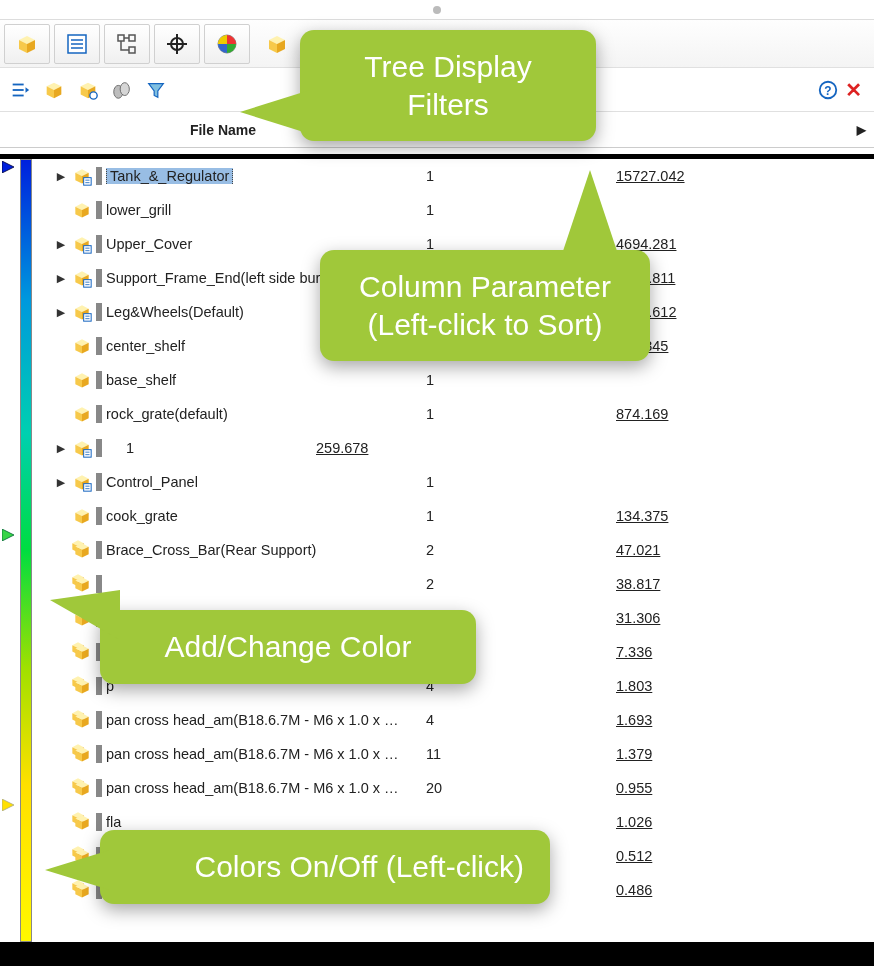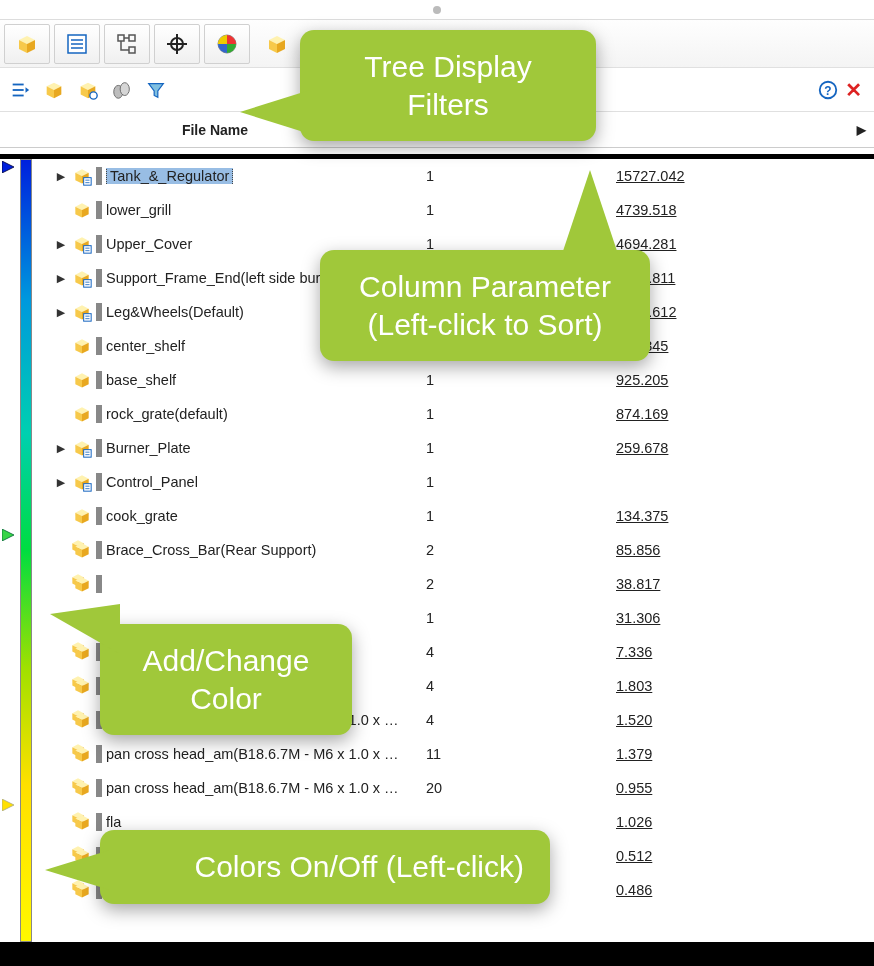--- a/index.html
+++ b/index.html
@@ -64,20 +64,21 @@
   .help-close { display:flex; align-items:center; gap:6px; padding-right:8px;}
   .help-icon { width:22px;height:22px;display:flex;align-items:center;justify-content:center;cursor:pointer;}
   .close-x { color:#d22; font-size:20px; font-weight:bold; cursor:pointer;}
   .columns-header {
     height: 36px;
     display: flex;
     align-items: center;
     border-bottom: 1px solid #ccc;
     font-weight: 600;
     position: relative;
+    padding-left: 8px;
   }
   .col-filename {
     flex: 0 0 430px;
     text-align: center;
     cursor: pointer;
   }
   .col-mass {
     flex: 1;
     text-align: left;
     cursor: pointer;
@@ -354,21 +355,20 @@
         <span class="icon-slot">
           <svg class="box-asm" viewBox="0 0 24 24" width="20" height="20">
             <path class="f3" d="M4 8 L12 4 L20 8 L12 12 Z"></path>
             <path class="f1" d="M4 8 L12 12 L12 21 L4 17 Z"></path>
             <path class="f2" d="M20 8 L12 12 L12 21 L20 17 Z"></path>
           </svg>
         </span>
         <span class="tick"></span>
         <span class="name">l<span class="underline">ower_grill</span></span>
         <span class="count">1</span>
-        <span class="mass">4739.518</span>
       </div>
       <div class="row">
         <span class="indent"></span>
         <span class="expander">▶</span>
         <span class="icon-slot">
           <svg class="box-asm" viewBox="0 0 24 24" width="20" height="20">
             <path class="f3" d="M4 8 L12 4 L20 8 L12 12 Z"></path>
             <path class="f1" d="M4 8 L12 12 L12 21 L4 17 Z"></path>
             <path class="f2" d="M20 8 L12 12 L12 21 L20 17 Z"></path>
             <rect x="14" y="14" width="9" height="9" fill="#fff" stroke="#1565c0" stroke-width="1.2"></rect>
@@ -438,21 +438,20 @@
         <span class="icon-slot">
           <svg class="box-asm" viewBox="0 0 24 24" width="20" height="20">
             <path class="f3" d="M4 8 L12 4 L20 8 L12 12 Z"></path>
             <path class="f1" d="M4 8 L12 12 L12 21 L4 17 Z"></path>
             <path class="f2" d="M20 8 L12 12 L12 21 L20 17 Z"></path>
           </svg>
         </span>
         <span class="tick"></span>
         <span class="name">b<span class="underline">ase_shelf</span></span>
         <span class="count">1</span>
-        <span class="mass">925.205</span>
       </div>
       <div class="row">
         <span class="indent"></span>
         <span class="expander"></span>
         <span class="icon-slot">
           <svg class="box-asm" viewBox="0 0 24 24" width="20" height="20">
             <path class="f3" d="M4 8 L12 4 L20 8 L12 12 Z"></path>
             <path class="f1" d="M4 8 L12 12 L12 21 L4 17 Z"></path>
             <path class="f2" d="M20 8 L12 12 L12 21 L20 17 Z"></path>
           </svg>
@@ -469,21 +468,20 @@
           <svg class="box-asm" viewBox="0 0 24 24" width="20" height="20">
             <path class="f3" d="M4 8 L12 4 L20 8 L12 12 Z"></path>
             <path class="f1" d="M4 8 L12 12 L12 21 L4 17 Z"></path>
             <path class="f2" d="M20 8 L12 12 L12 21 L20 17 Z"></path>
             <rect x="14" y="14" width="9" height="9" fill="#fff" stroke="#1565c0" stroke-width="1.2"></rect>
             <line x1="16" y1="17" x2="21" y2="17" stroke="#1565c0"></line>
             <line x1="16" y1="20" x2="21" y2="20" stroke="#1565c0"></line>
           </svg>
         </span>
         <span class="tick"></span>
-        <span class="name">Burner_Plate</span>
         <span class="count">1</span>
         <span class="mass">259.678</span>
       </div>
       <div class="row">
         <span class="indent"></span>
         <span class="expander">▶</span>
         <span class="icon-slot">
           <svg class="box-asm" viewBox="0 0 24 24" width="20" height="20">
             <path class="f3" d="M4 8 L12 4 L20 8 L12 12 Z"></path>
             <path class="f1" d="M4 8 L12 12 L12 21 L4 17 Z"></path>
@@ -523,21 +521,21 @@
               <path class="f2" d="M20 8 L12 12 L12 21 L20 17 Z"></path>
             </g>
             <path class="f3" d="M4 8 L12 4 L20 8 L12 12 Z"></path>
             <path class="f1" d="M4 8 L12 12 L12 21 L4 17 Z"></path>
             <path class="f2" d="M20 8 L12 12 L12 21 L20 17 Z"></path>
           </svg>
         </span>
         <span class="tick"></span>
         <span class="name">Brace_Cross_Bar(Rear Support)</span>
         <span class="count">2</span>
-        <span class="mass">85.856</span>
+        <span class="mass">47.021</span>
       </div>
       <div class="row">
         <span class="indent"></span>
         <span class="expander"></span>
         <span class="icon-slot">
           <svg class="box-asm" viewBox="0 0 24 24" width="20" height="20">
             <g transform="translate(-3,-3) scale(.85)">
               <path class="f3" d="M4 8 L12 4 L20 8 L12 12 Z"></path>
               <path class="f1" d="M4 8 L12 12 L12 21 L4 17 Z"></path>
               <path class="f2" d="M20 8 L12 12 L12 21 L20 17 Z"></path>
@@ -618,21 +616,21 @@
               <path class="f2" d="M20 8 L12 12 L12 21 L20 17 Z"></path>
             </g>
             <path class="f3" d="M4 8 L12 4 L20 8 L12 12 Z"></path>
             <path class="f1" d="M4 8 L12 12 L12 21 L4 17 Z"></path>
             <path class="f2" d="M20 8 L12 12 L12 21 L20 17 Z"></path>
           </svg>
         </span>
         <span class="tick"></span>
         <span class="name">pan cross head_am(B18.6.7M - M6 x 1.0 x 40…</span>
         <span class="count">4</span>
-        <span class="mass">1.520</span>
+        <span class="mass">1.693</span>
       </div>
       <div class="row">
         <span class="indent"></span>
         <span class="expander"></span>
         <span class="icon-slot">
           <svg class="box-asm" viewBox="0 0 24 24" width="20" height="20">
             <g transform="translate(-3,-3) scale(.85)">
               <path class="f3" d="M4 8 L12 4 L20 8 L12 12 Z"></path>
               <path class="f1" d="M4 8 L12 12 L12 21 L4 17 Z"></path>
               <path class="f2" d="M20 8 L12 12 L12 21 L20 17 Z"></path>
@@ -735,21 +733,21 @@
 <div class="callout" style="left:300px; top:30px; width:296px;">
   <span>Tree Display Filters</span>
   <div class="callout-tail" style="left:-60px; top:60px; border-top:22px solid transparent; border-bottom:22px solid transparent; border-right:70px solid #a0c83a;"></div>
 </div>
 
 <div class="callout" style="left:320px; top:250px; width:330px;">
   <span>Column Parameter (Left-click to Sort)</span>
   <div class="callout-tail" style="right:30px; top:-80px; border-left:30px solid transparent; border-right:30px solid transparent; border-bottom:90px solid #a0c83a;"></div>
 </div>
 
-<div class="callout" style="left:100px; top:624px; width:252px;">
+<div class="callout" style="left:100px; top:610px; width:376px;">
   <span>Add/Change Color</span>
   <div class="callout-tail" style="left:-50px; top:-20px; border-top:10px solid transparent; border-bottom:40px solid transparent; border-right:70px solid #a0c83a;"></div>
 </div>
 
 <div class="callout" style="left:100px; top:830px; width:450px;text-align:right;">
   <span>Colors On/Off (Left-click)</span>
   <div class="callout-tail" style="left:-55px; top:20px; border-top:20px solid transparent; border-bottom:20px solid transparent; border-right:65px solid #a0c83a;"></div>
 </div>
 
 </body></html>

